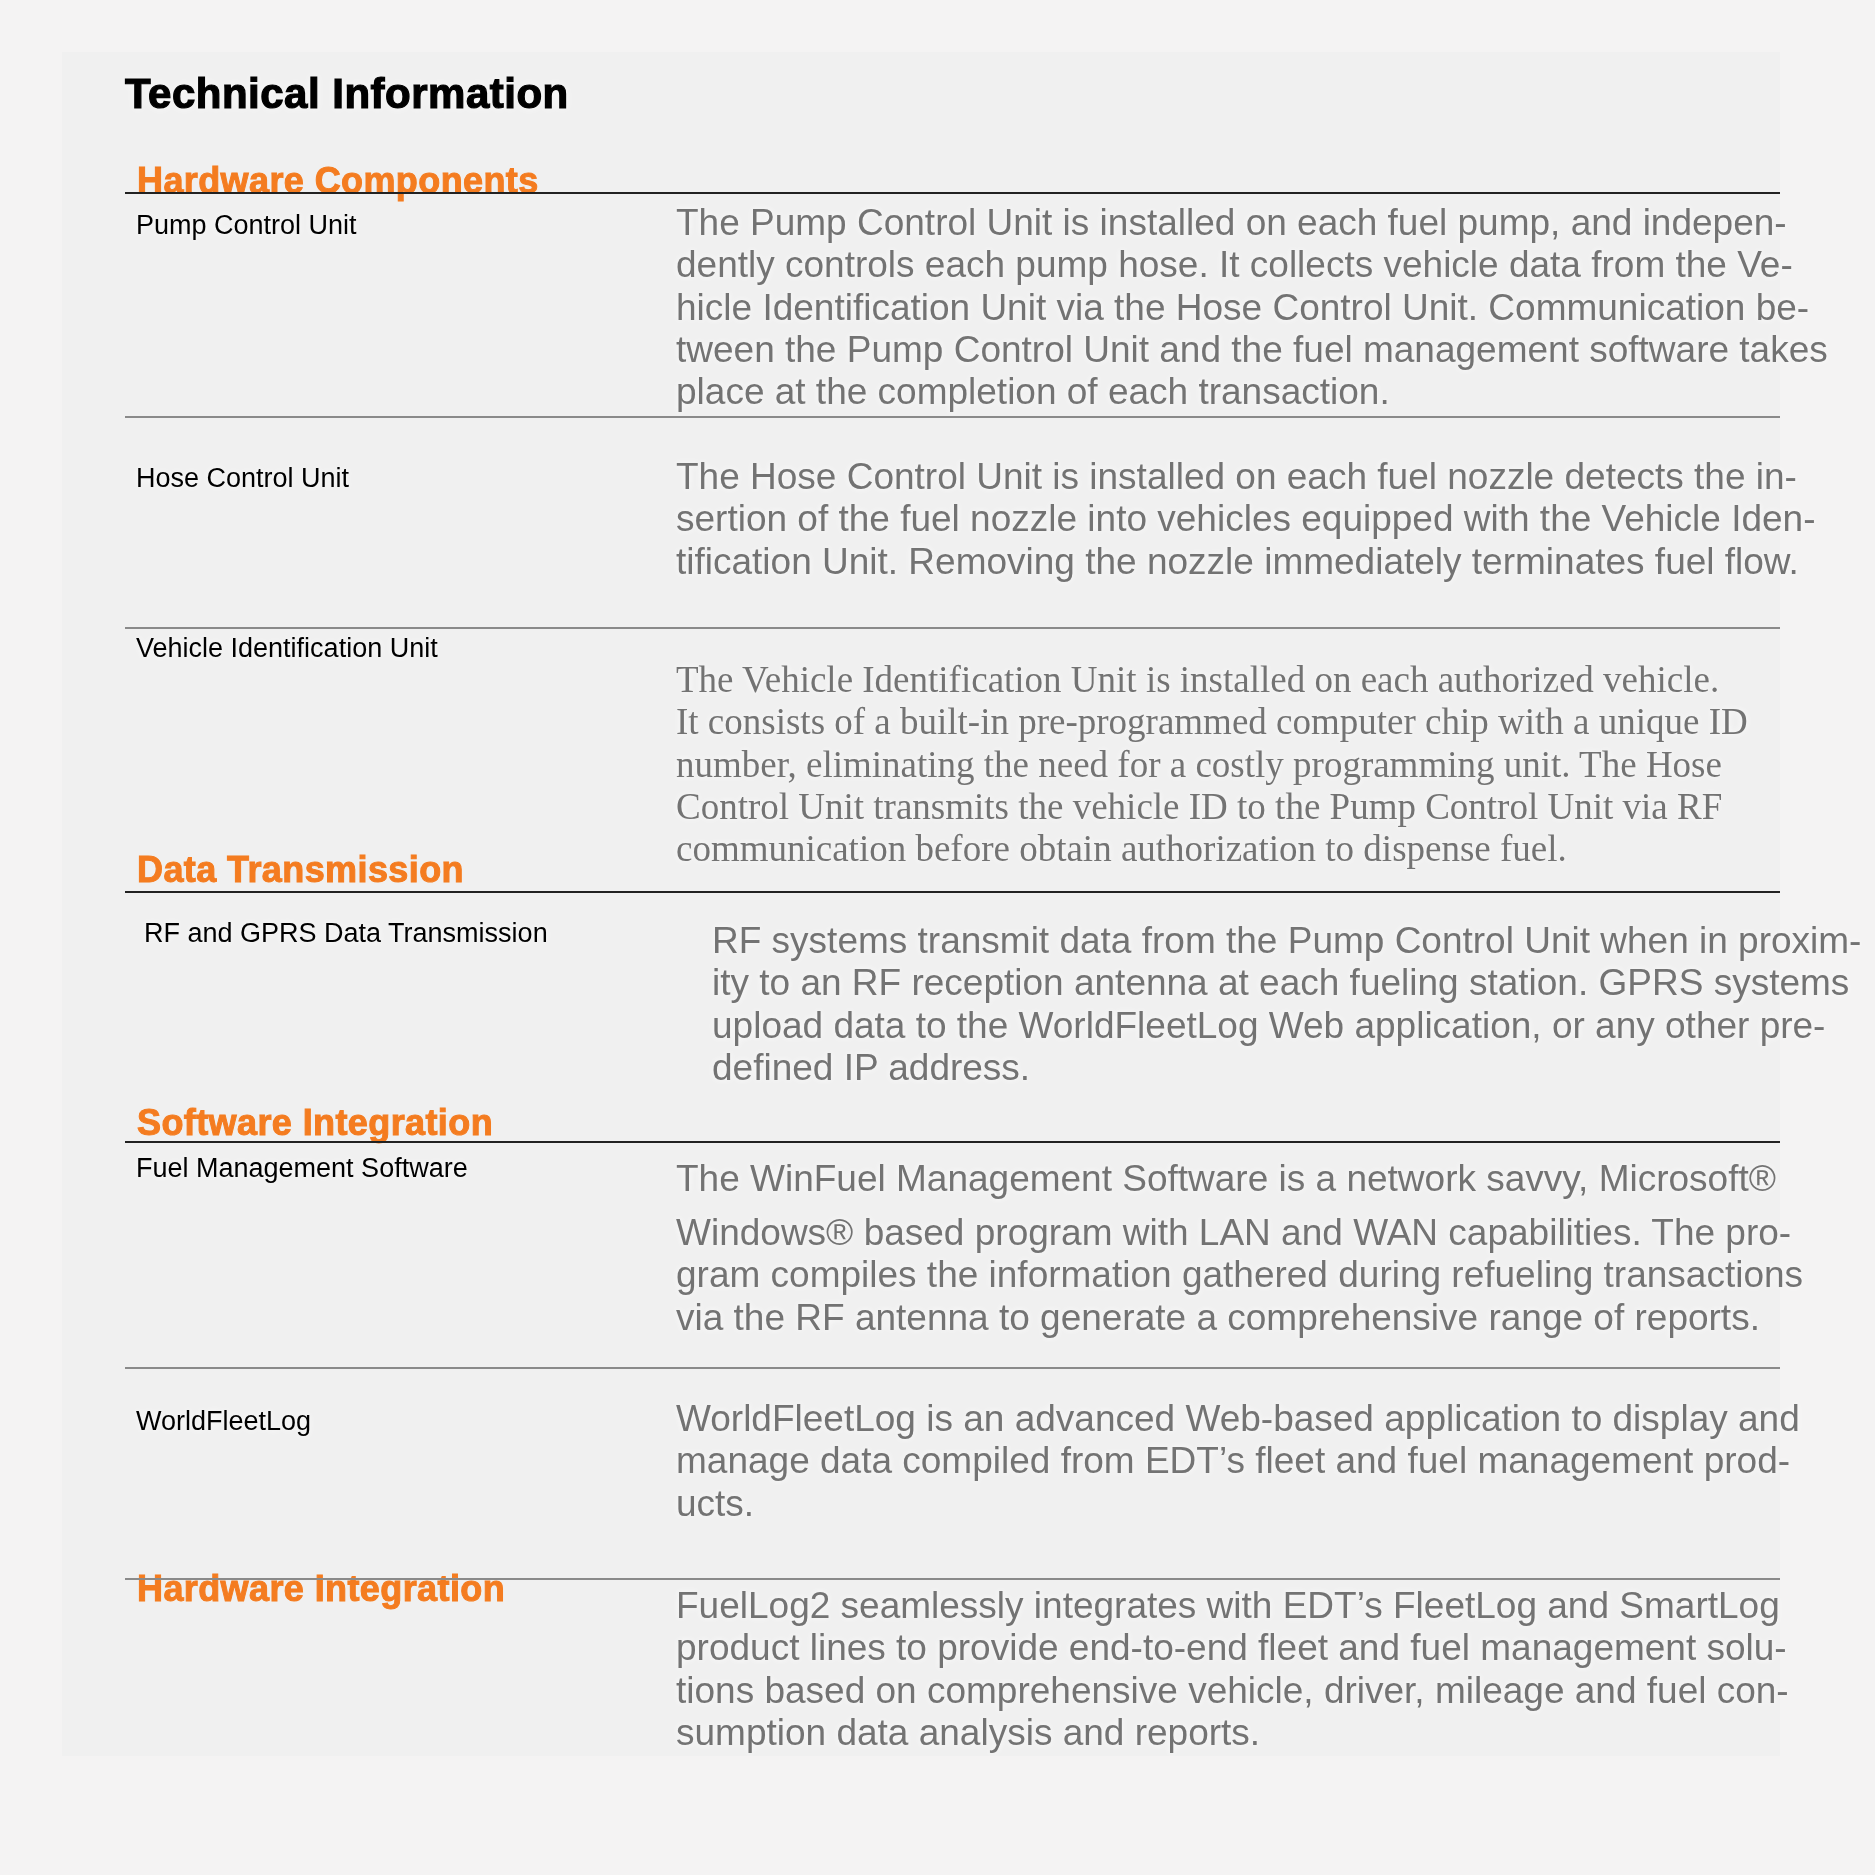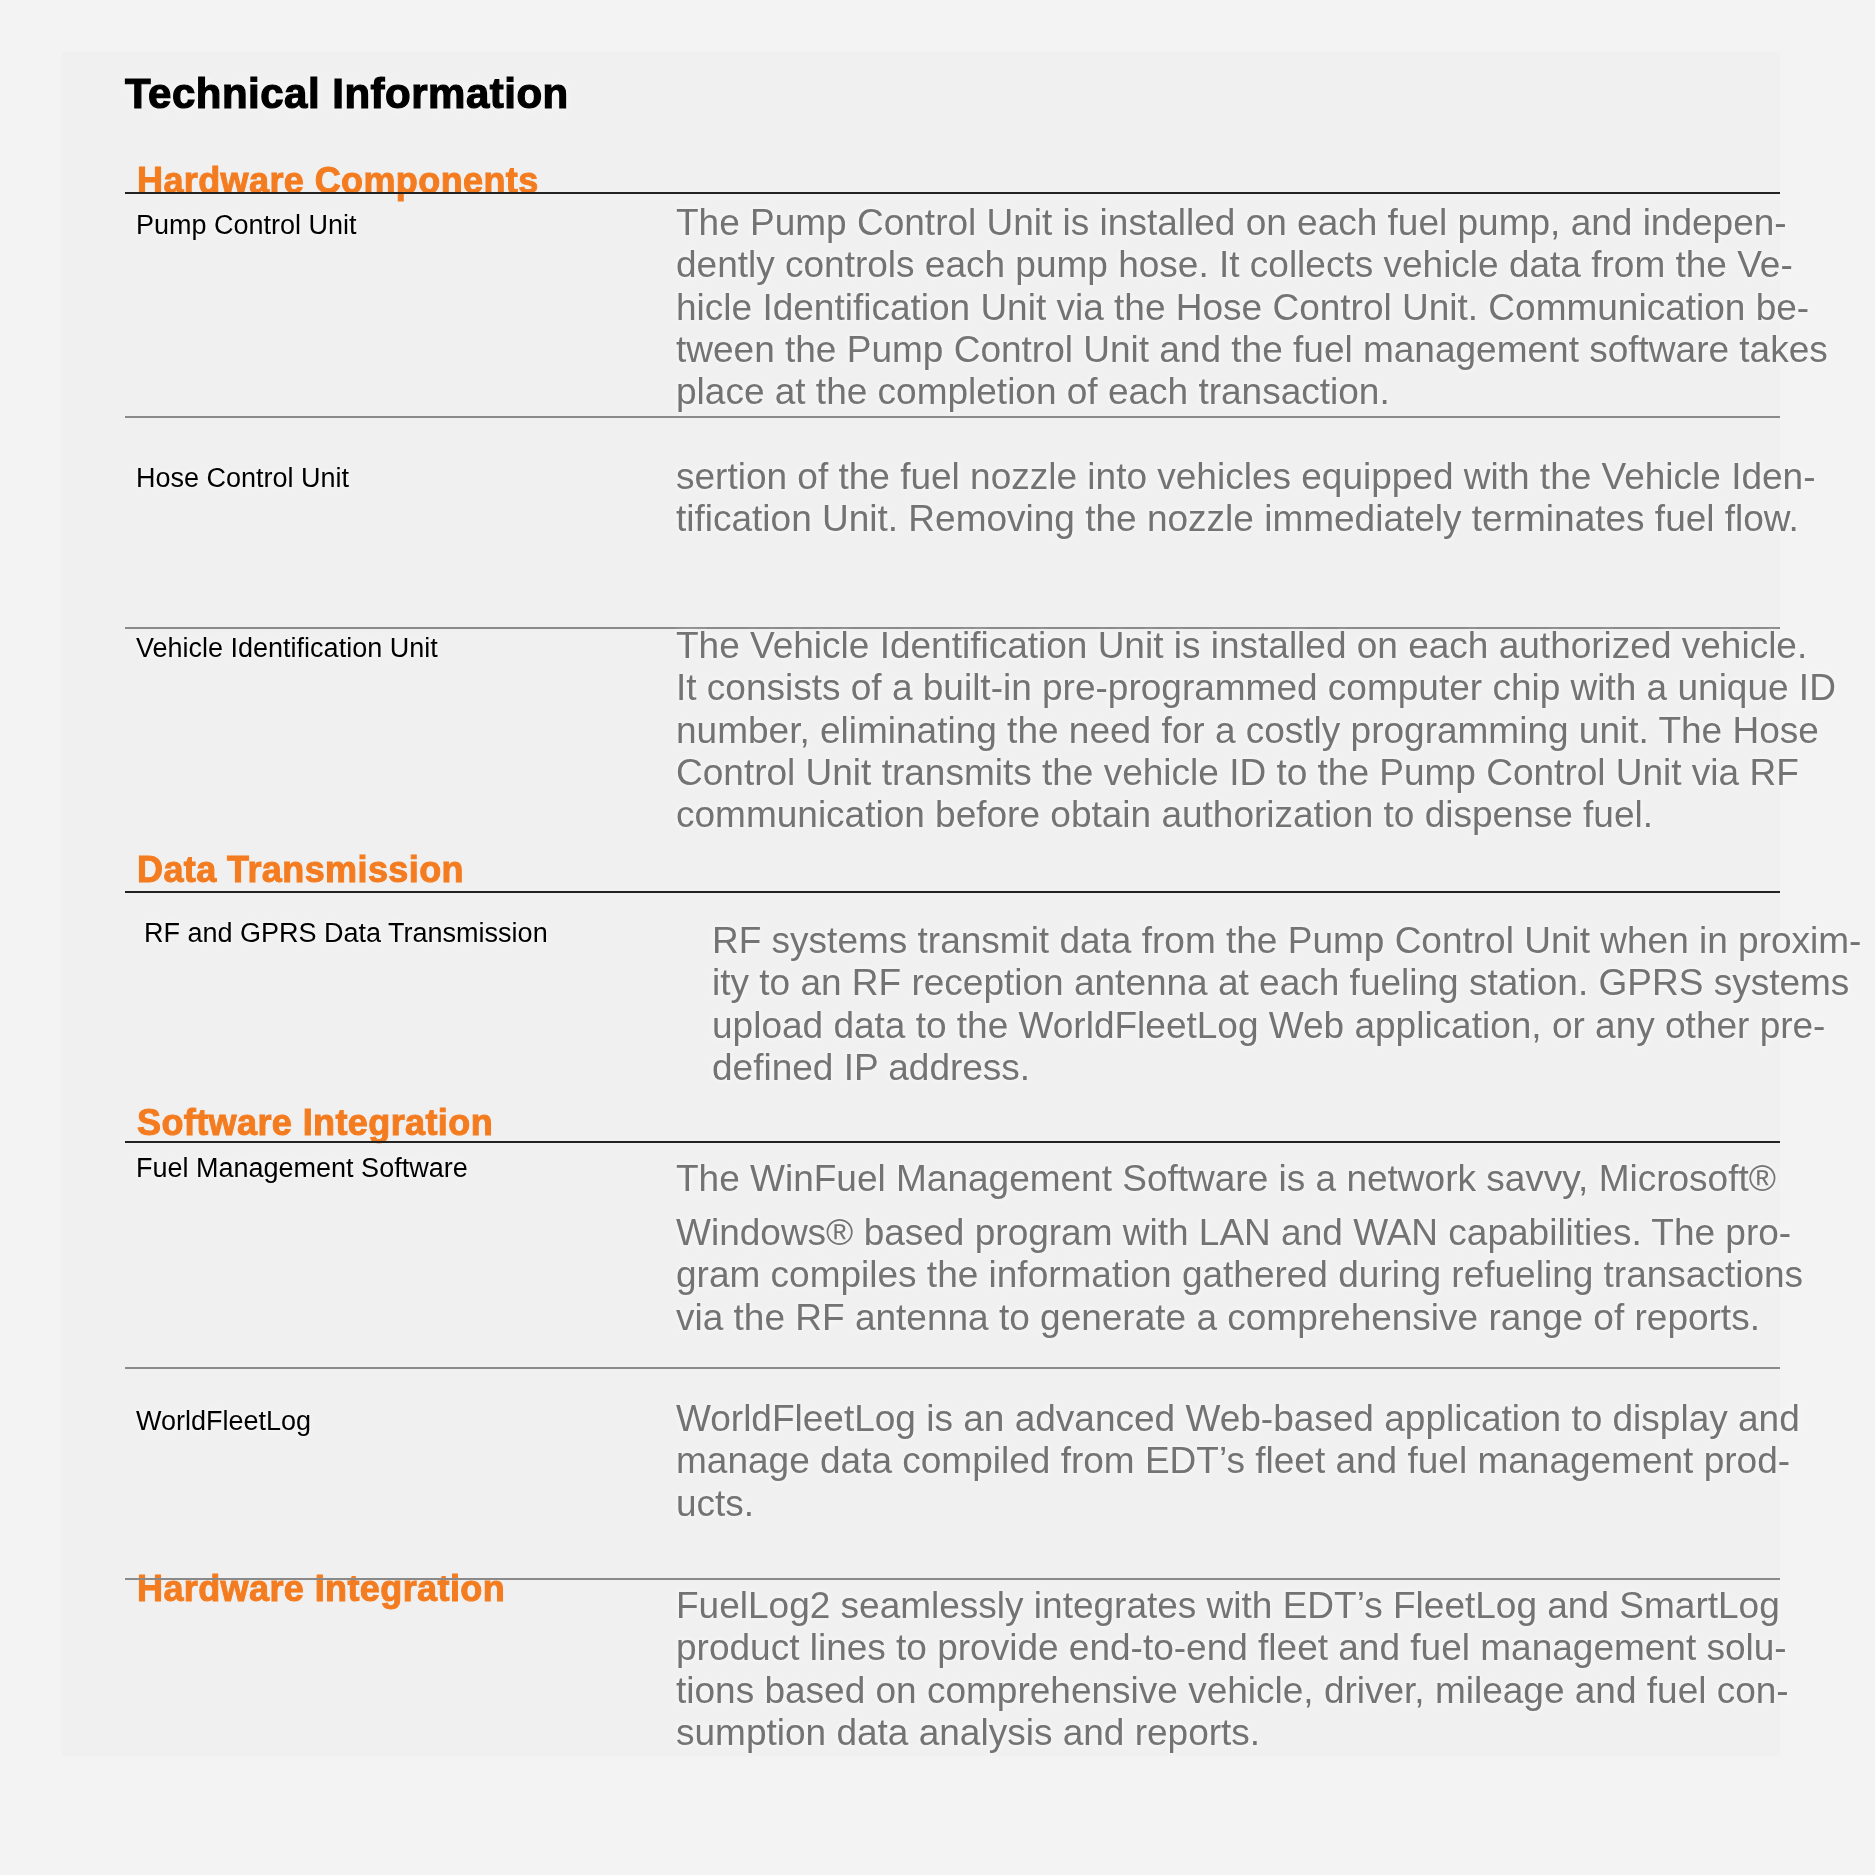--- a/index.html
+++ b/index.html
@@ -99,27 +99,28 @@
   <span class="line">The Pump Control Unit is installed on each fuel pump, and indepen-</span>
   <span class="line">dently controls each pump hose. It collects vehicle data from the Ve-</span>
   <span class="line">hicle Identification Unit via the Hose Control Unit. Communication be-</span>
   <span class="line">tween the Pump Control Unit and the fuel management software takes</span>
   <span class="line last">place at the completion of each transaction.</span>
 </div>
 <div class="rule light" style="top:416px;"></div>
 
 <div class="label" style="top:463px;">Hose Control Unit</div>
 <div class="desc" style="top:456px;">
+  <span class="line">The Hose Control Unit is installed on each fuel nozzle detects the in-</span>
   <span class="line">sertion of the fuel nozzle into vehicles equipped with the Vehicle Iden-</span>
   <span class="line last">tification Unit. Removing the nozzle immediately terminates fuel flow.</span>
 </div>
 <div class="rule light" style="top:627px;"></div>
 
 <div class="label" style="top:633px;">Vehicle Identification Unit</div>
-<div class="desc" style="top:625px;">
+<div class="desc" style="top:659px;font-family:Liberation Serif, serif;">
   <span class="line">The Vehicle Identification Unit is installed on each authorized vehicle.</span>
   <span class="line">It consists of a built-in pre-programmed computer chip with a unique ID</span>
   <span class="line">number, eliminating the need for a costly programming unit. The Hose</span>
   <span class="line">Control Unit transmits the vehicle ID to the Pump Control Unit via RF</span>
   <span class="line last">communication before obtain authorization to dispense fuel.</span>
 </div>
 
 <h2 class="section-head" style="top:837px;">Data Transmission</h2>
 <div class="rule dark" style="top:891px;"></div>
 

